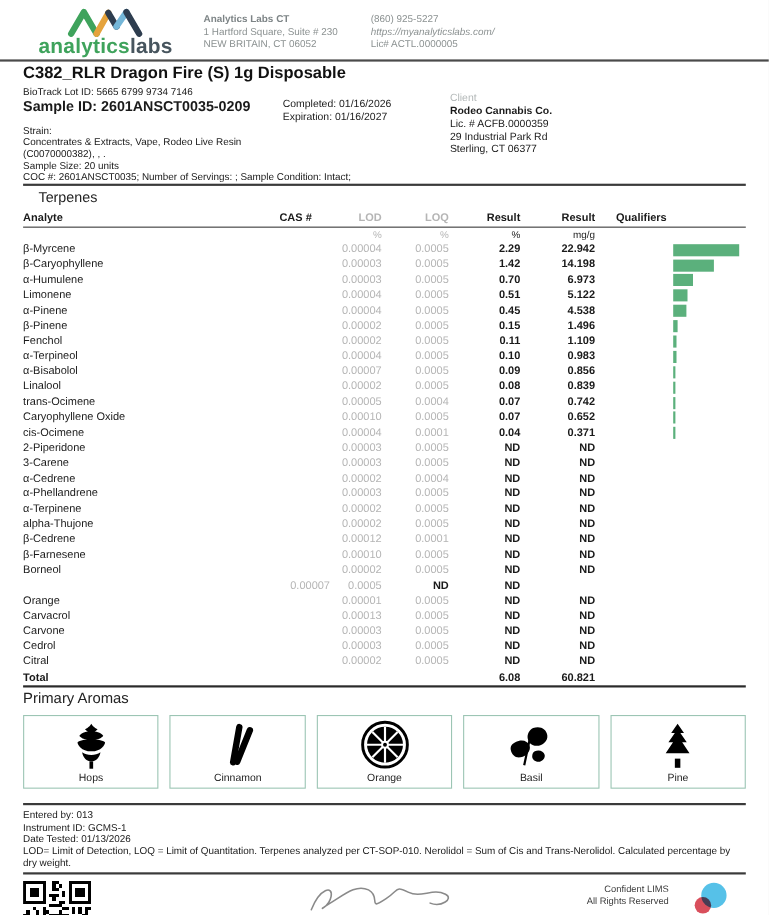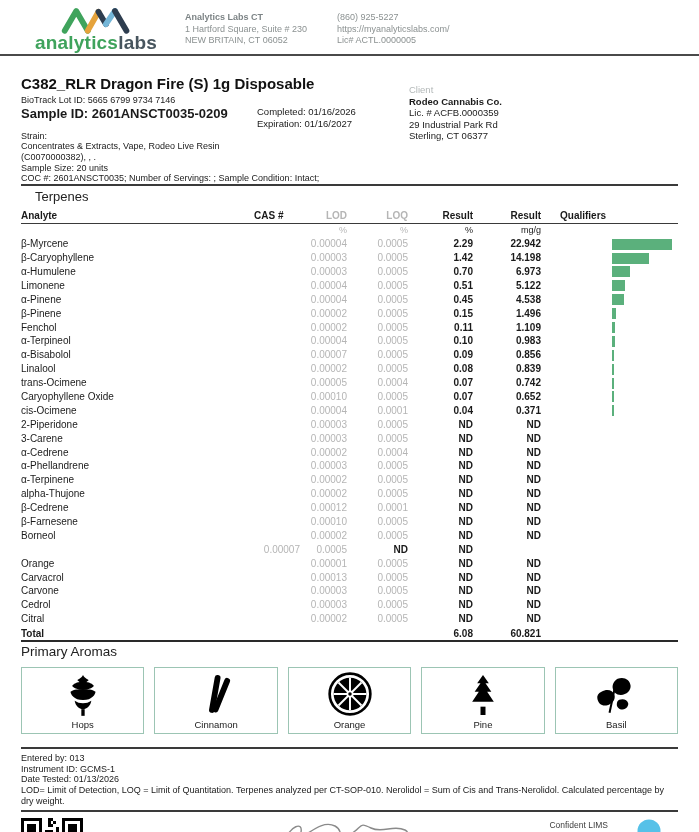--- a/index.html
+++ b/index.html
@@ -14,21 +14,21 @@
   .logo-text .g { color:#3fa35c; }
   .logo-text .d { color:#47555e; font-weight:bold; }
   .lab-info { margin-left:14px; font-size:9px; color:#8b9191; line-height:11.5px; padding-top:6px; width:152px; }
   .lab-info .b { font-weight:bold; color:#7d8486; }
   .contact-info { font-size:9px; color:#8b9191; line-height:11.5px; padding-top:6px; width:170px; }
   .hdr-right { flex:1; text-align:right; color:#8c9191; padding-top:4px; }
   .doc-title { font-size:16.5px; }
   .page-num { font-size:9px; margin-top:18px; }
 
   
-  .sample { position:relative; padding-top:19px; min-height:104px; }
+  .sample { position:relative; padding-top:2px; min-height:104px; }
   .product-name { font-size:15px; font-weight:bold; color:#111; }
   .biotrack { font-size:9px; margin-top:3px; }
   .idrow { display:flex; margin-top:1px; }
   .sample-id { font-size:13px; font-weight:bold; width:212px; }
   .dates { font-size:9.5px; line-height:12px;margin-left:24px; }
   .strain-label { font-size:9px; margin-top:1px; }
   .details { font-size:9px; line-height:10.8px; }
   .client { position:absolute; left:409px; top:28px; font-size:9.5px; line-height:11.5px; }
   .client .lbl { color:#b3b8b8; }
   .client .nm { font-weight:bold; }
@@ -58,21 +58,21 @@
 
   
   .foot-rule { border-top:2px solid #3a3a3a; margin-top:13px; }
   .foot-lines { font-size:9px; line-height:10.6px; padding-top:4px; }
   .foot-rule2 { border-top:2px solid #3a3a3a; margin-top:4px; }
   .bottom { display:flex; padding:4px 0 0 0; align-items:flex-start; }
   .qr { width:62px; height:62px; margin-top:2px; }
   .sig-block { width:230px; margin-left:150px; text-align:center; }
   .lims { flex:1; text-align:right; font-size:8.5px; line-height:11px; color:#3d3d3d; padding-top:4px; }
   .lims-logo { width:64px; text-align:center; margin-left:6px; }
-  a.link { color:inherit; text-decoration:none; }
+  a.link { color:inherit; text-decoration:none;font-style:italic; }
 </style>
 </head>
 <body>
 
 <div class="page">
 
   <div class="hdr">
     <div class="logo-block">
       <svg width="92" height="34" viewBox="0 0 92 34">
         <polyline points="8,30 22,6 36,30" fill="none" stroke="#3fa35c" stroke-width="7" stroke-linecap="round" stroke-linejoin="round"></polyline>
@@ -492,34 +492,34 @@
             <line x1="7.5" y1="26" x2="44.5" y2="26"></line>
             <line x1="13" y1="13" x2="39" y2="39"></line>
             <line x1="39" y1="13" x2="13" y2="39"></line>
           </g>
           <circle cx="26" cy="26" r="4" fill="#fff"></circle>
           <circle cx="26" cy="26" r="2" fill="#000"></circle>
         </svg>
         <div class="aroma-label">Orange</div>
       </div>
       <div class="aroma-box">
-        <svg width="40" height="44" viewBox="0 0 48 52" fill="#000">
-          <path d="M24 2l7 10h-4l7 10h-5l8 12H11l8-12h-5l7-10h-4z"></path>
-          <rect x="21" y="40" width="6" height="10"></rect>
-        </svg>
-        <div class="aroma-label">Pine</div>
-      </div>
-      <div class="aroma-box">
         <svg width="42" height="44" viewBox="0 0 52 52" fill="#000">
           <path d="M28 6c8-3 15 1 16 8 1 6-5 12-12 12-6 0-9-4-10-8-1-5 2-10 6-12z"></path>
           <path d="M8 22c7-4 14-2 16 4 2 5-3 12-10 13-6 1-10-3-11-8-1-4 1-7 5-9z"></path>
           <path d="M30 32c5-2 10 0 11 4 1 3-2 8-7 8-4 0-7-3-7-6 0-3 1-5 3-6z"></path>
           <line x1="26" y1="10" x2="18" y2="48" stroke="#000" stroke-width="2.5"></line>
         </svg>
         <div class="aroma-label">Basil</div>
+      </div>
+      <div class="aroma-box">
+        <svg width="40" height="44" viewBox="0 0 48 52" fill="#000">
+          <path d="M24 2l7 10h-4l7 10h-5l8 12H11l8-12h-5l7-10h-4z"></path>
+          <rect x="21" y="40" width="6" height="10"></rect>
+        </svg>
+        <div class="aroma-label">Pine</div>
       </div>
     </div>
   </div>
 
   <div class="inner">
     <div class="foot-rule"></div>
     <div class="foot-lines">
       <div>Entered by: 013</div>
       <div>Instrument ID: GCMS-1</div>
       <div>Date Tested: 01/13/2026</div>

